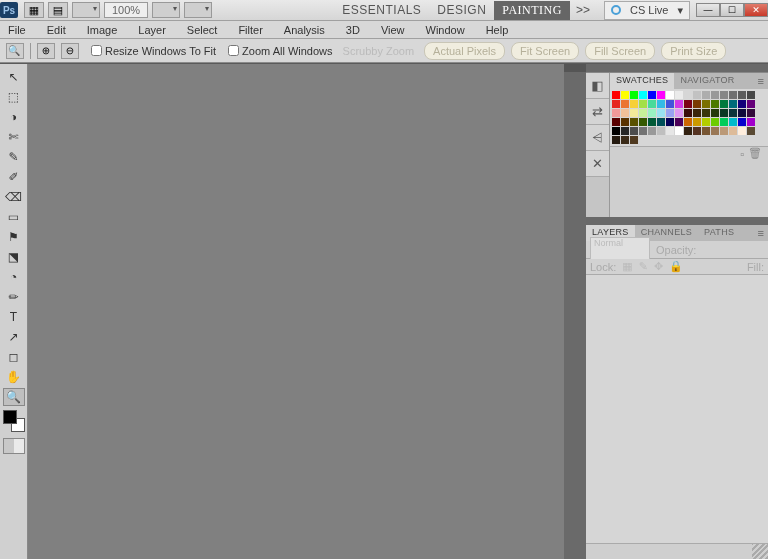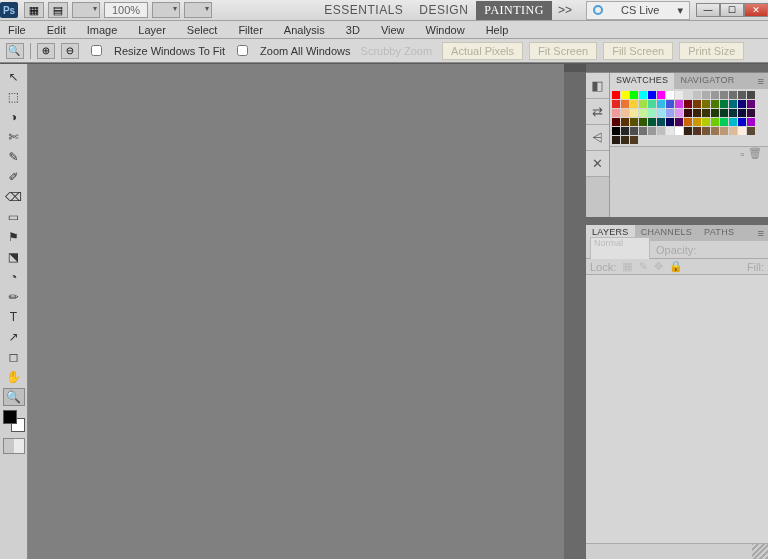--- a/index.html
+++ b/index.html
@@ -9,39 +9,39 @@
 .titlebar { height: 21px; background: linear-gradient(#e9e9e9,#d6d6d6); display:flex; align-items:center; border-bottom:1px solid #a0a0a0; padding:0 0; }
 .ps-logo { width:18px; height:16px; background:#1a3f66; color:#9cc3e8; font-weight:bold; font-size:10px; display:flex; align-items:center; justify-content:center; border-radius:2px; margin-right:6px; }
 .tb-btn { width:20px; height:16px; background:#cfcfcf; border:1px solid #999; margin-right:4px; display:flex; align-items:center; justify-content:center; }
 .tb-dd { width:28px; height:16px; background:#cfcfcf; border:1px solid #999; margin-right:4px; position:relative; }
 .tb-dd::after { content:"▾"; position:absolute; right:2px; top:1px; font-size:8px; color:#555; }
 .zoom-field { width:44px; height:16px; background:#eee; border:1px solid #999; margin-right:4px; text-align:center; line-height:14px; color:#666; }
 .tb-sep { flex:1; }
 .ws-pill { padding:2px 8px; color:#555; font-size:12px; letter-spacing:0.5px; }
 .ws-pill.active { background:#666; color:#fff;font-family:Liberation Serif, serif; }
 .ws-more { padding:2px 6px; color:#555; font-size:12px; }
-.cslive { margin-left:8px; padding:2px 6px; border:1px solid #aaa; background:#eee; display:flex; align-items:center; gap:18px; color:#444; }
+.cslive { margin-left:8px; padding:2px 6px; border:1px solid #aaa; background:#eee; display:flex; align-items:center; gap:9px; color:#444; }
 .cs-icon { width:10px; height:10px; border:2px solid #4aa0d8; border-radius:50%; }
 .winbtns { display:flex; margin-left:6px; }
 .winbtn { width:24px; height:14px; border:1px solid #888; display:flex; align-items:center; justify-content:center; font-size:9px; }
 .winbtn.min { background:linear-gradient(#e8e8e8,#c8c8c8); }
 .winbtn.max { background:linear-gradient(#e8e8e8,#c8c8c8); }
 .winbtn.close { background:linear-gradient(#e07a6a,#c83a2a); color:#fff; }
 
 
 .menubar { height:18px; background:#d8d8d8; border-bottom:1px solid #a0a0a0; display:flex; align-items:center; padding-left:8px; gap:21px; color:#333; }
 
 
 .optbar { height:24px; background:#d8d8d8; border-bottom:1px solid #8a8a8a; display:flex; align-items:center; padding:0 6px; gap:6px; }
 .opt-icon { width:18px; height:16px; background:#cfcfcf; border:1px solid #999; display:flex; align-items:center; justify-content:center; font-size:10px; }
 .opt-sep { width:1px; height:16px; background:#999; }
-.chk { display:flex; align-items:center; gap:12px; color:#333;padding-left:6px; }
+.chk { display:flex; align-items:center; gap:3px; color:#333;padding-left:6px; }
 .chk input { width:11px; height:11px; }
 .opt-disabled { color:#bbb; padding:0 4px; }
-.opt-btn { padding:2px 8px; background:#f0eddf; border:1px solid #c9c6b6; color:#b5b09a; border-radius:0; }
+.opt-btn { padding:2px 8px; background:#f0eddf; border:1px solid #c9c6b6; color:#b5b09a; border-radius:8px; }
 
 
 .main { flex:1; display:flex; background:#808080; border-top:1px solid #5a5a5a; overflow:hidden; }
 .toolbox { width:28px; background:#d0d0d0; border-right:1px solid #888; display:flex; flex-direction:column; align-items:center; padding-top:4px; gap:2px; }
 .tool { width:22px; height:18px; display:flex; align-items:center; justify-content:center; color:#333; font-size:12px; }
 .tool.sel { background:#bfbfbf; border:1px solid #888; }
 .fgbg { width:22px; height:22px; position:relative; margin-top:2px; }
 .fgbg .bg { position:absolute; right:0; bottom:0; width:14px; height:14px; background:#fff; border:1px solid #555; }
 .fgbg .fg { position:absolute; left:0; top:0; width:14px; height:14px; background:#000; border:1px solid #555; }
 .qm { width:22px; height:16px; border:1px solid #888; margin-top:4px; display:flex; }

